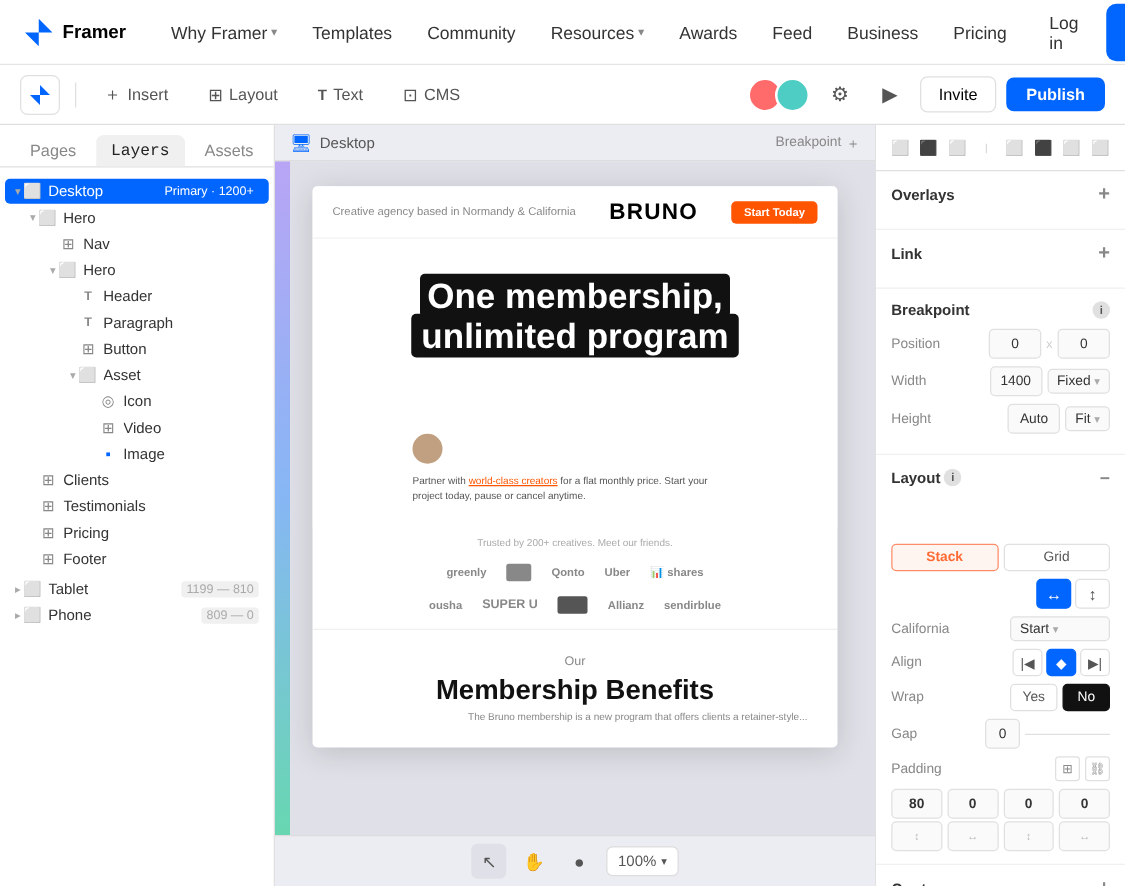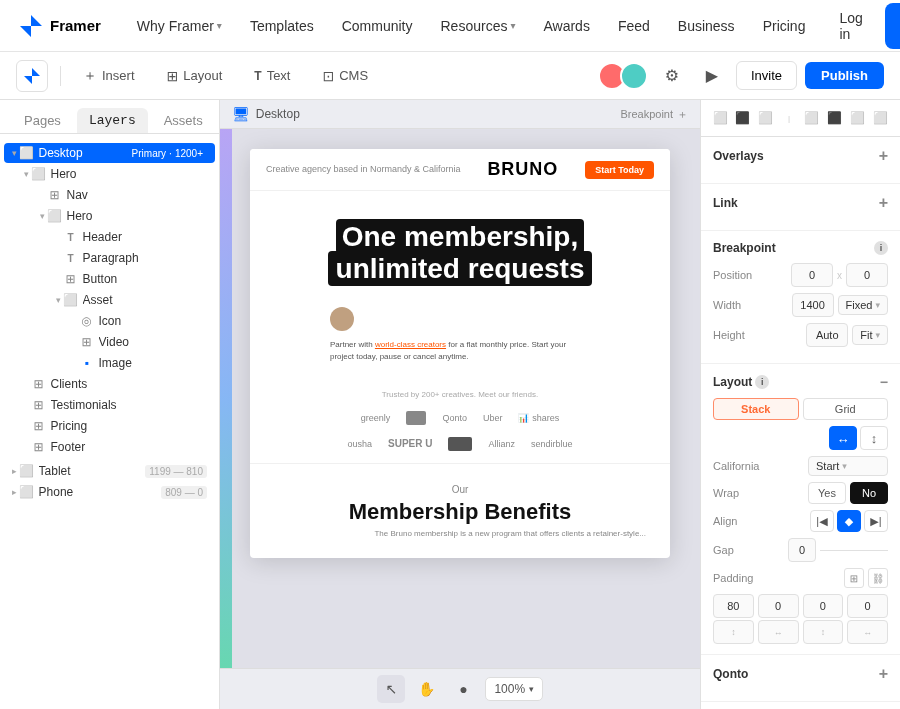--- a/index.html
+++ b/index.html
@@ -127,36 +127,36 @@
       padding: 10px 16px; background: #fff; border-bottom: 1px solid #f0f0f0;
     }
     .preview-nav-left { font-size: 9px; color: #888; line-height: 1.3; }
     .preview-logo { font-weight: 900; font-size: 18px; letter-spacing: 1px; }
     .preview-nav-btn {
       background: #ff5500; color: #fff; padding: 4px 10px;
       border-radius: 4px; font-size: 9px; font-weight: 600;
     }
     .preview-hero {
       background: #fff; padding: 30px 24px 20px;
-      display: flex; flex-direction: column; align-items: center; text-align: center;
+      display: flex; flex-direction: column; align-items: center; text-align: center; gap: 40px;
     }
     .preview-hero h1 { font-size: 28px; font-weight: 800; line-height: 1.15; color: #111; margin-bottom: 10px; }
     .preview-hero h1 span {
       background: #111; color: #fff; border-radius: 4px; padding: 2px 6px;
     }
     .preview-hero-sub { display: flex; align-items: flex-start; gap: 8px; margin-top: 12px; max-width: 260px; flex-direction: column; }
     .preview-hero-avatar { width: 24px; height: 24px; border-radius: 50%; background: #ddd; flex-shrink: 0; }
     .preview-hero-text { font-size: 8px; color: #555; text-align: left; line-height: 1.4; }
     .preview-hero-link { color: #ff5500; text-decoration: underline; }
     .preview-trusted { text-align: center; font-size: 8px; color: #aaa; margin: 8px 0 4px; }
     .preview-logos {
       display: flex; align-items: center; justify-content: center; gap: 16px;
       padding: 8px 16px; flex-wrap: wrap;
     }
-    .preview-logo-item { font-size: 9px; color: #888; font-weight: 400; }
+    .preview-logo-item { font-size: 9px; color: #888; font-weight: 700; }
     .preview-logos-row2 { display: flex; align-items: center; justify-content: center; gap: 16px; padding: 4px 16px 12px; }
     .preview-membership { padding: 20px 24px; text-align: center; border-top: 1px solid #f0f0f0; }
     .preview-membership-label { font-size: 10px; color: #888; margin-bottom: 4px; }
     .preview-membership h2 { font-size: 22px; font-weight: 800; color: #111; line-height: 1.2; }
     .preview-membership-sub { font-size: 8px; color: #888; margin-top: 4px; text-align: right; }
 
     
     .canvas-bottom-bar {
       display: flex; align-items: center; justify-content: center;
       padding: 6px 12px; background: #ecedf2; border-top: 1px solid #ddd; gap: 8px;
@@ -188,21 +188,21 @@
     .panel-divider { font-size: 10px; color: #ccc; }
     .panel-select {
       display: flex; align-items: center; gap: 3px;
       border: 1px solid #e0e0e0; border-radius: 4px; padding: 3px 7px;
       font-size: 11px; color: #333; background: #fafafa; cursor: pointer;
     }
     .panel-select .chevron { font-size: 9px; color: #aaa; }
     .layout-type-group { display: flex; gap: 4px; }
     .layout-type-btn {
       flex: 1; padding: 4px 0; text-align: center; border: 1px solid #e0e0e0;
-      border-radius: 4px; font-size: 11px; cursor: pointer; color: #555;
+      border-radius: 4px; font-size: 11px; cursor: pointer; color: #555; margin-top: 37px;
     }
     .layout-type-btn.active { background: #fff5f0; border-color: #ff8c69; color: #ff6b35; font-weight: 600; }
     .direction-group { display: flex; gap: 3px; }
     .direction-btn {
       width: 28px; height: 24px; display: flex; align-items: center; justify-content: center;
       border: 1px solid #e0e0e0; border-radius: 4px; cursor: pointer; font-size: 13px; color: #555;
     }
     .direction-btn.active { background: #0066ff; border-color: #0066ff; color: #fff; }
     .align-group { display: flex; gap: 3px; }
     .align-btn {
@@ -459,21 +459,21 @@
             <div class="preview-nav-left">
               <span>Creative agency based in Normandy &amp; California</span>
             </div>
             <div class="preview-logo">BRUNO</div>
             <div class="preview-nav-btn">Start Today</div>
           </div>
 
           <div class="preview-hero">
             <h1>
               <span>One membership,</span><br>
-              <span style="background:#111;color:#fff;border-radius:4px;padding:2px 8px;">unlimited requests</span>
+              <span style="background:#111;color:#fff;border-radius:4px;padding:2px 8px;">unlimited program</span>
             </h1>
             <div class="preview-hero-sub">
               <div class="preview-hero-avatar" style="background:#c0a080;"></div>
               <div class="preview-hero-text">
                 Partner with <span class="preview-hero-link">world-class creators</span> for a flat monthly price. Start your project today, pause or cancel anytime.
               </div>
             </div>
           </div>
 
           <div class="preview-trusted">
@@ -603,53 +603,53 @@
 
         <div class="panel-row">
           <span class="panel-label">California</span>
           <div class="panel-select" style="min-width:80px;">
             <span>Start</span>
             <span class="chevron">▾</span>
           </div>
         </div>
 
         <div class="panel-row">
-          <span class="panel-label">Wrap</span>
-          <div class="wrap-group" style="width:80px;">
-            <div class="wrap-btn">Yes</div>
-            <div class="wrap-btn active">No</div>
-          </div>
-        </div>
-
-        <div class="panel-row">
           <span class="panel-label">Align</span>
           <div class="align-group">
             <div class="align-btn">|◀</div>
             <div class="align-btn active">◆</div>
             <div class="align-btn">▶|</div>
           </div>
         </div>
 
         <div class="panel-row">
+          <span class="panel-label">Wrap</span>
+          <div class="wrap-group" style="width:80px;">
+            <div class="wrap-btn">Yes</div>
+            <div class="wrap-btn active">No</div>
+          </div>
+        </div>
+
+        <div class="panel-row">
           <span class="panel-label">Gap</span>
           <div class="gap-input-wrapper" style="width:100px;">
             <div class="panel-input panel-input-sm">0</div>
             <div class="gap-line"></div>
           </div>
         </div>
 
         <div class="panel-row">
           <span class="panel-label">Padding</span>
           <div style="display:flex;gap:4px;align-items:center;">
             <div class="rp-icon-btn" style="width:20px;height:20px;font-size:10px;border:1px solid #e0e0e0;border-radius:3px;">⊞</div>
             <div class="rp-icon-btn" style="width:20px;height:20px;font-size:10px;border:1px solid #e0e0e0;border-radius:3px;">⛓</div>
           </div>
         </div>
 
-        <div style="display:flex;gap:4px;margin-top:2px;">
+        <div style="display:flex;gap:4px;margin-top:2px;font-weight:bold;">
           <div class="panel-input" style="flex:1;">80</div>
           <div class="panel-input" style="flex:1;">0</div>
           <div class="panel-input" style="flex:1;">0</div>
           <div class="panel-input" style="flex:1;">0</div>
         </div>
         <div style="display:flex;gap:4px;margin-top:2px;">
           <div class="panel-input" style="flex:1;font-size:9px;color:#bbb;">↕</div>
           <div class="panel-input" style="flex:1;font-size:9px;color:#bbb;">↔</div>
           <div class="panel-input" style="flex:1;font-size:9px;color:#bbb;">↕</div>
           <div class="panel-input" style="flex:1;font-size:9px;color:#bbb;">↔</div>

